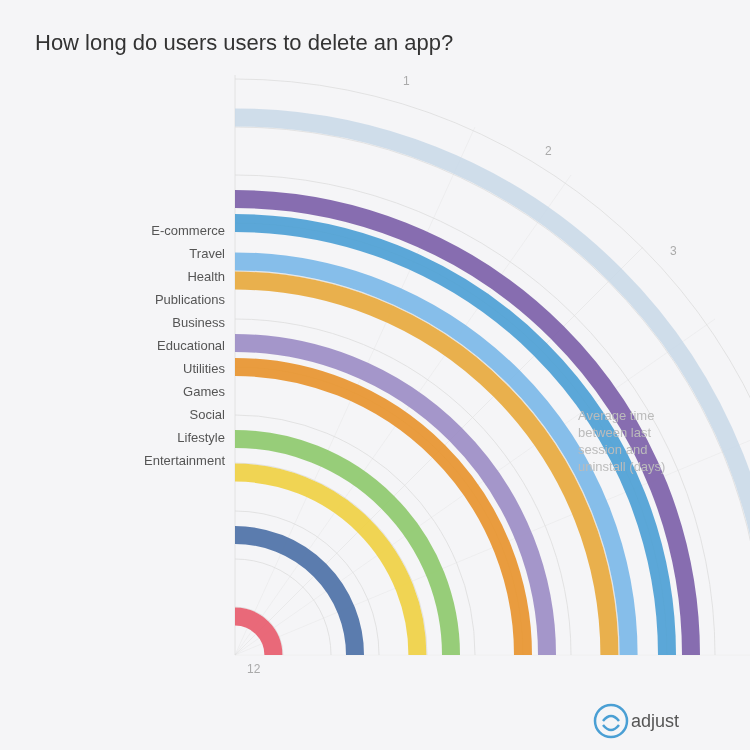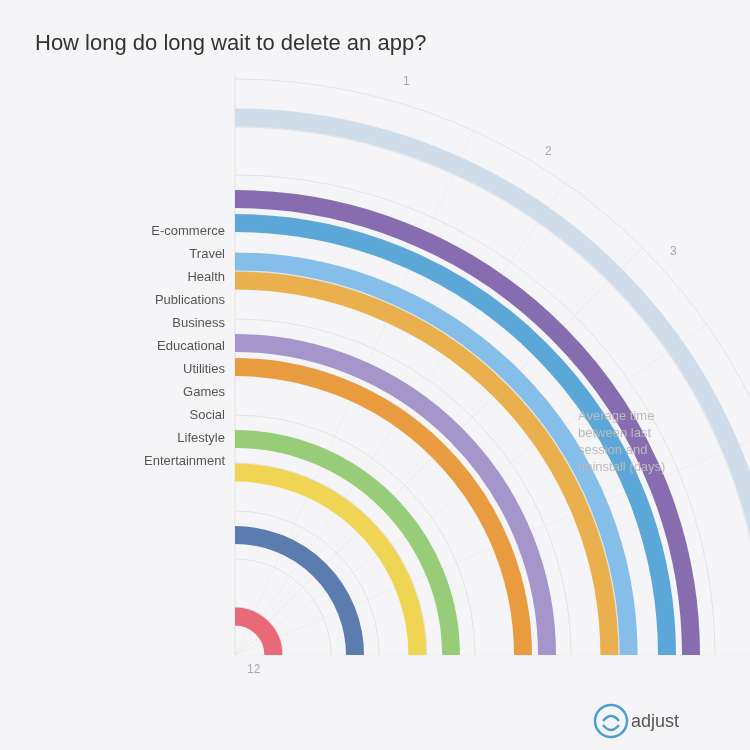--- a/index.html
+++ b/index.html
@@ -22,21 +22,21 @@
       left: 35px;
       font-size: 22px;
       font-weight: 400;
       color: #333;
     }
   </style>
 </head>
 <body>
 
 <div id="chart-container">
-  <div id="title">How long do long wait to delete an app?</div>
+  <div id="title">How long do users users to delete an app?</div>
 
   <svg id="main-svg" width="750" height="670" style="position:absolute; top:75px; left:0;">
 
     <g id="grid" transform="translate(235, 580)">
 
       <line x1="0" y1="0" x2="0" y2="-580" stroke="#ddd" stroke-width="0.8"></line>
       <line x1="0" y1="0" x2="580" y2="0" stroke="#ddd" stroke-width="0.8" opacity="0.3"></line>
 
       <path d="M 0,-48 A 48,48 0 0,1 48,0" fill="none" stroke="#ddd" stroke-width="0.8"></path>
       <path d="M 0,-96 A 96,96 0 0,1 96,0" fill="none" stroke="#ddd" stroke-width="0.8"></path>

